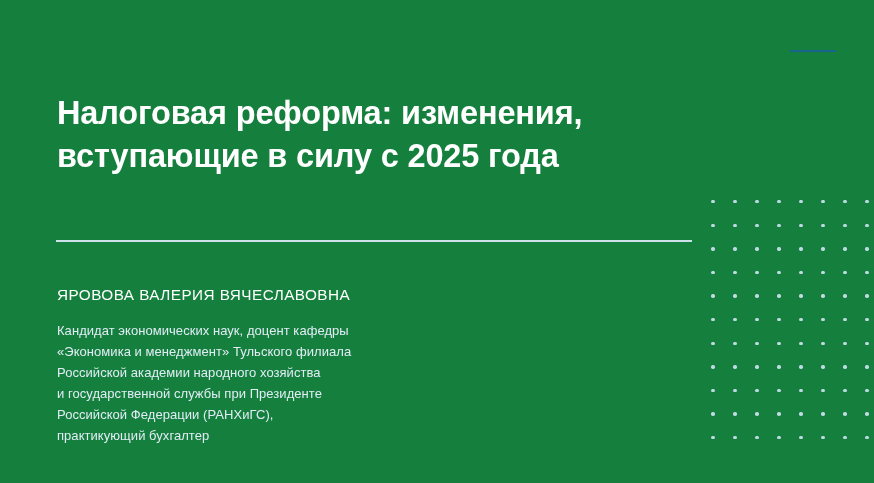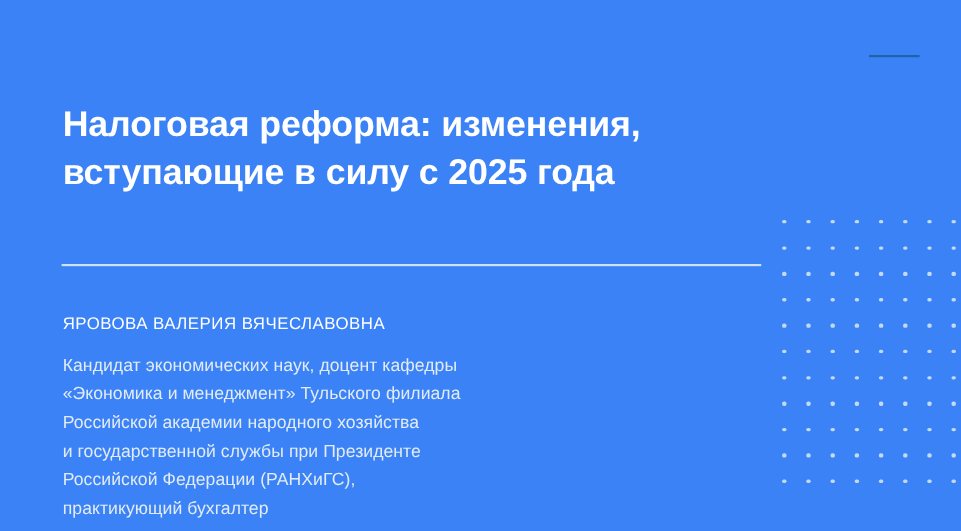--- a/index.html
+++ b/index.html
@@ -8,21 +8,21 @@
     background: #ffffff;
   }
   body {
     font-family: "Liberation Sans", sans-serif;
   }
 
   .slide {
     position: relative;
     width: 874px;
     height: 483px;
-    background: #3b82f6;
+    background: #15803d;
     overflow: hidden;
   }
 
   
   .dot-grid {
     position: absolute;
     left: 702px;
     top: 190px;
     width: 166px;
     height: 248px;
@@ -91,21 +91,21 @@
     white-space: nowrap;
   }
 
   .author-bio {
     position: absolute;
     left: 57px;
     top: 320px;
     width: 430px;
     margin: 0;
     color: #e2ecf7;
-    font-size: 16px;
+    font-size: 13px;
     font-weight: 400;
     line-height: 1.62;
     letter-spacing: .05px;
     white-space: pre-line;
   }
 </style>
 </head>
 <body>
 
 <div class="slide">

